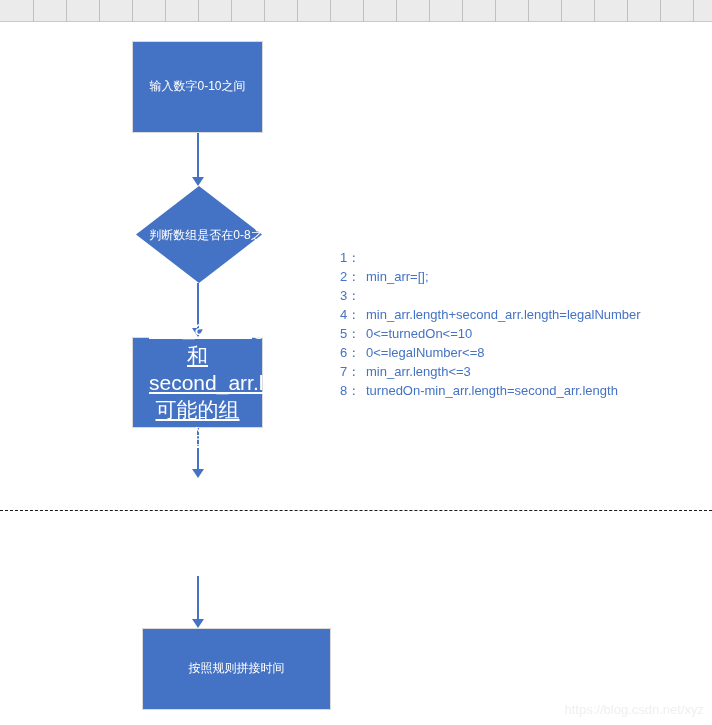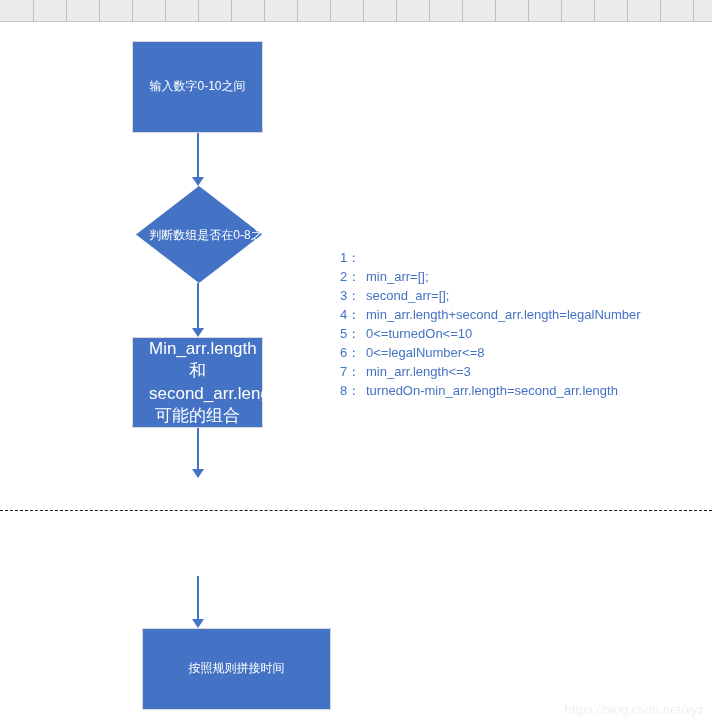--- a/index.html
+++ b/index.html
@@ -65,21 +65,21 @@
     line-height: 1.3;
   }
   .node-text {
     display: block;
     width: 100%;
     white-space: pre-line;
     padding: 0 16px;
     box-sizing: border-box;
   }
   .size-small  { font-size: 12px; }
-  .size-large  { font-size: 17px; }
+  .size-large  { font-size: 21px; text-decoration: underline; }
 
   
   .diamond {
     position: absolute;
     z-index: 3;
   }
   .diamond .shape {
     position: absolute;
     left: 0; top: 0;
     width: 100%; height: 100%;
@@ -228,21 +228,20 @@
   <div id="notes" style="left:340px; top:226px;">
     <div class="note-row">
       <span class="note-num">1：</span>
     </div>
     <div class="note-row">
       <span class="note-num">2：</span>
       <span class="note-body">min_arr=[];</span>
     </div>
     <div class="note-row">
       <span class="note-num">3：</span>
-      <span class="note-body">second_arr=[];</span>
     </div>
     <div class="note-row">
       <span class="note-num">4：</span>
       <span class="note-body">min_arr.length+second_arr.length=legalNumber</span>
     </div>
     <div class="note-row">
       <span class="note-num">5：</span>
       <span class="note-body">0&lt;=turnedOn&lt;=10</span>
     </div>
     <div class="note-row">

